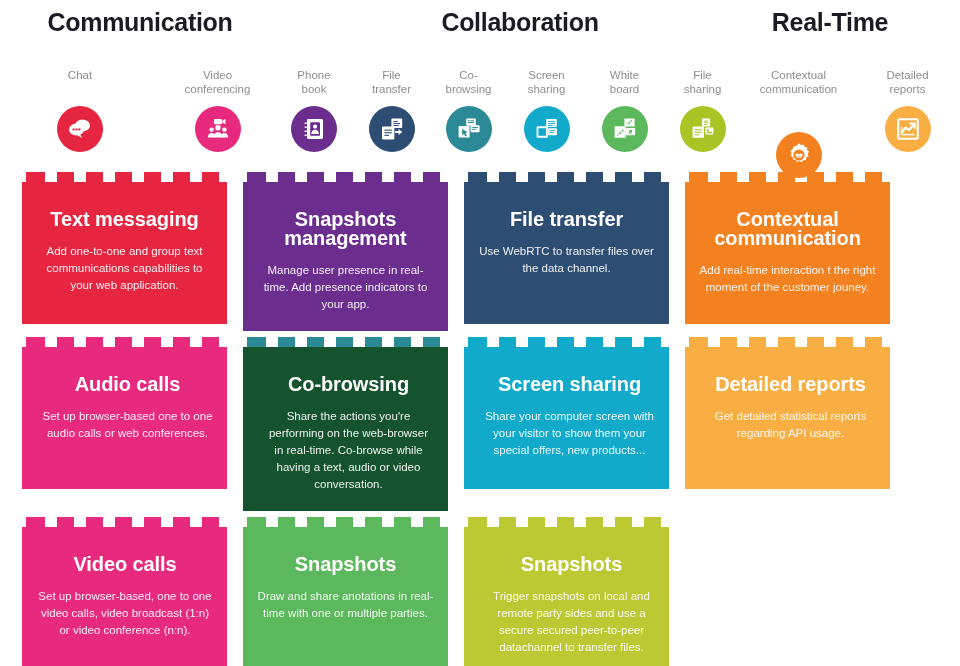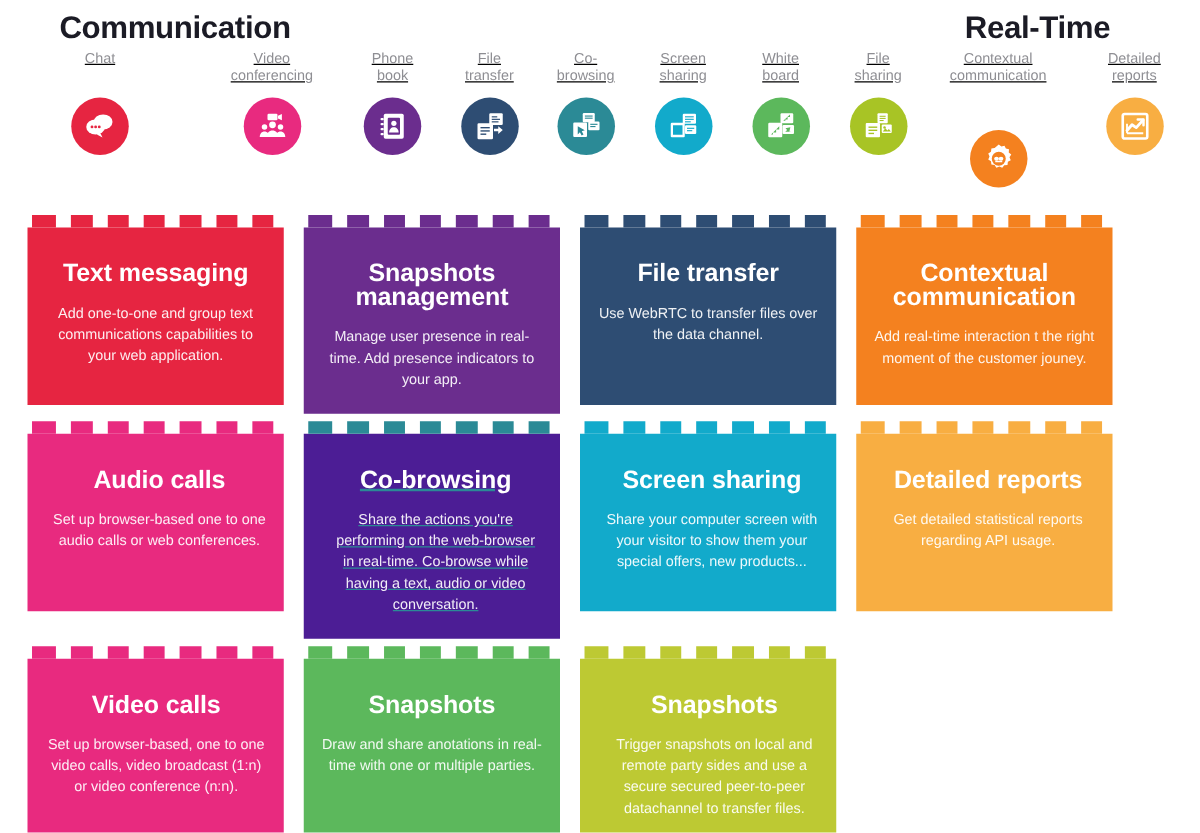--- a/index.html
+++ b/index.html
@@ -35,26 +35,25 @@
     text-align: center;
     white-space: nowrap;
   }
   .st-communication { left: 0;   width: 280px; }
   .st-collaboration { left: 280px; width: 480px; }
   .st-realtime      { left: 700px; width: 260px; }
 
   
   .icon-strip {
     position: absolute;
-    top: 40px;
+    top: 68px;
     left: 0;
     width: 795px;
     height: 110px;
     display: flex;
-    text-decoration: underline;
   }
   .icon-cell {
     flex: 0 0 auto;
     display: flex;
     flex-direction: column;
     align-items: center;
   }
   .icon-label {
     font-size: 11.5px;
     line-height: 14px;
@@ -130,20 +129,21 @@
   .row-2 .card { min-height: 142px; padding-left: 20px; }
   .row-3 .card { min-height: 142px; }
 </style>
 </head>
 <body>
 
 <div id="page">
 
   <div class="section-titles">
     <div class="section-title st-communication">Communication</div>
+    <div class="section-title st-collaboration">Collaboration</div>
     <div class="section-title st-realtime">Real-Time</div>
   </div>
 
   <div class="icon-strip" id="icon-strip">
       <div class="icon-cell" style="width: 160px;">
         <div class="icon-label">Chat</div>
         <div class="icon-circle" style="background: rgb(230, 37, 65);">
           <svg width="26" height="26" viewBox="0 0 26 26">
             <ellipse cx="15.5" cy="9.5" rx="7.5" ry="6" fill="#fff"></ellipse>
             <path d="M11 14.2 L9.5 18.5 L14 15.6 Z" fill="#fff"></path>
@@ -331,21 +331,21 @@
       </div>
       <div class="card-row row-2">
         <div class="card-slot">
           <div class="card" style="background: rgb(232, 42, 127); color: rgb(232, 42, 127);">
             <div class="card-crown"></div>
             <div class="card-title" style="color: rgb(255, 255, 255);">Audio calls</div>
             <div class="card-desc">Set up browser-based one to one audio calls or web conferences.</div>
           </div>
         </div>
         <div class="card-slot">
-          <div class="card" style="background: #4c1d95; color: rgb(43, 138, 150); text-decoration: underline;">
+          <div class="card" style="background: #14532d; color: rgb(43, 138, 150);">
             <div class="card-crown"></div>
             <div class="card-title" style="color: rgb(255, 255, 255);">Co-browsing</div>
             <div class="card-desc">Share the actions you're performing on the web-browser in real-time. Co-browse while having a text, audio or video conversation.</div>
           </div>
         </div>
         <div class="card-slot">
           <div class="card" style="background: rgb(18, 170, 203); color: rgb(18, 170, 203);">
             <div class="card-crown"></div>
             <div class="card-title" style="color: rgb(255, 255, 255);">Screen sharing</div>
             <div class="card-desc">Share your computer screen with your visitor to show them your special offers, new products...</div>

